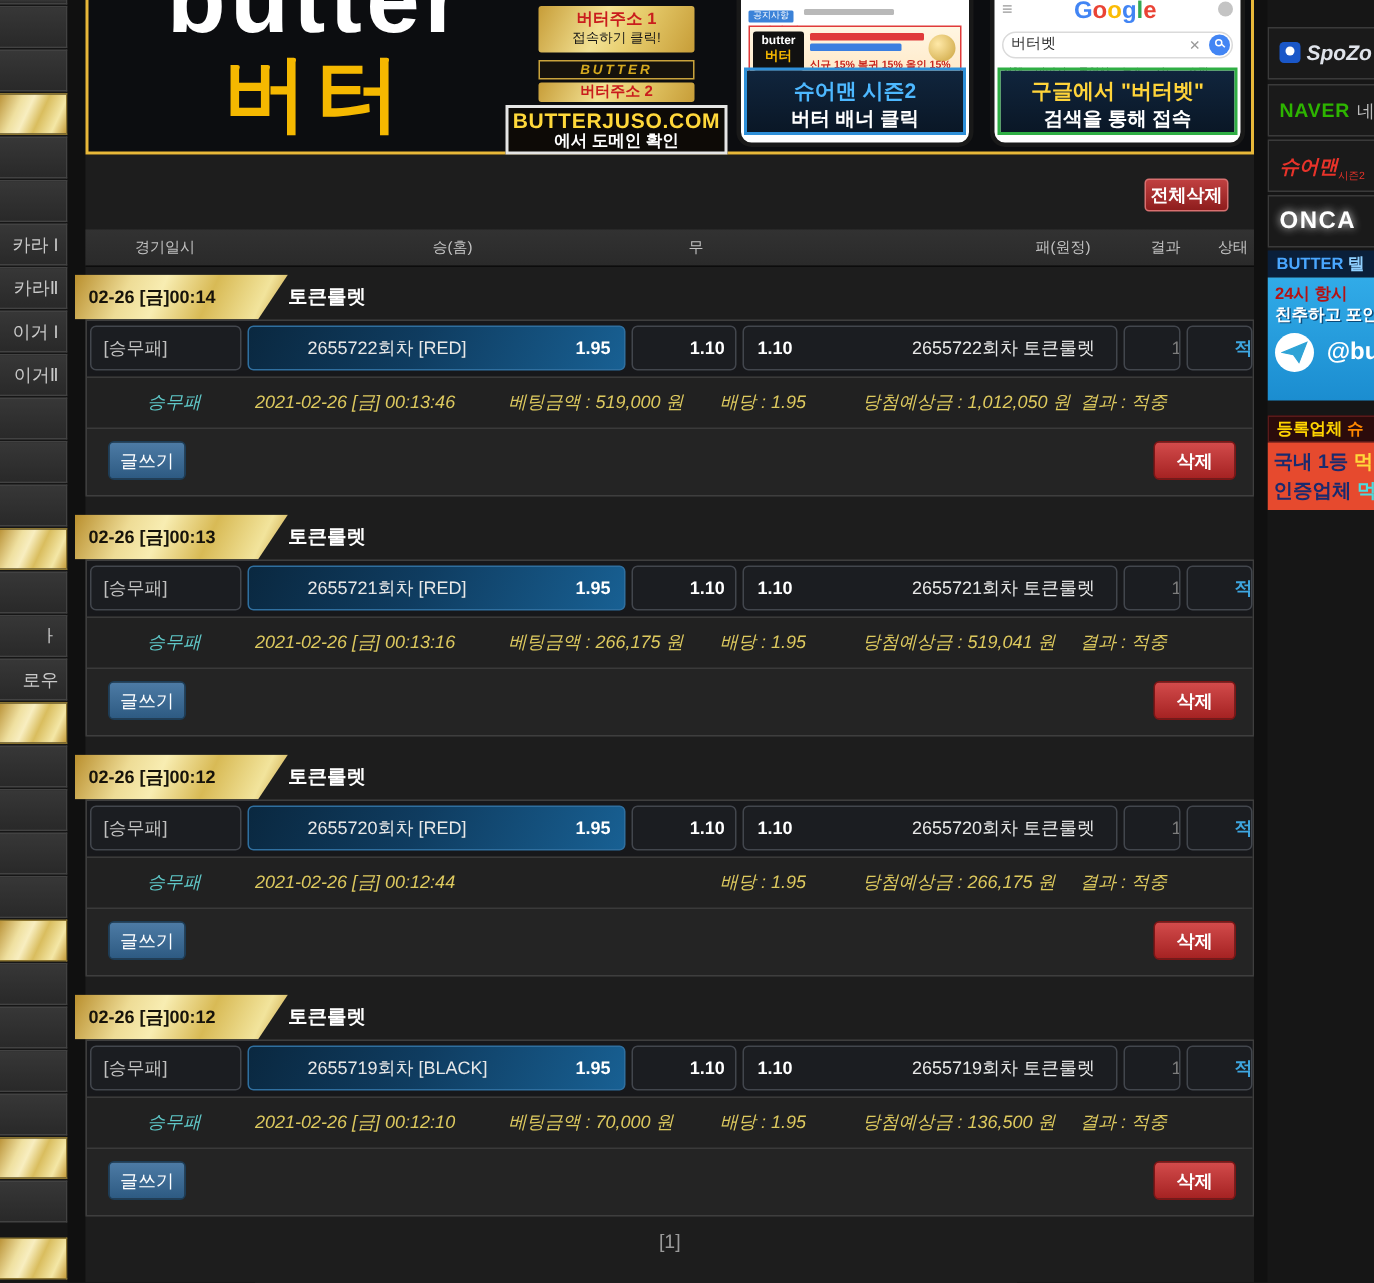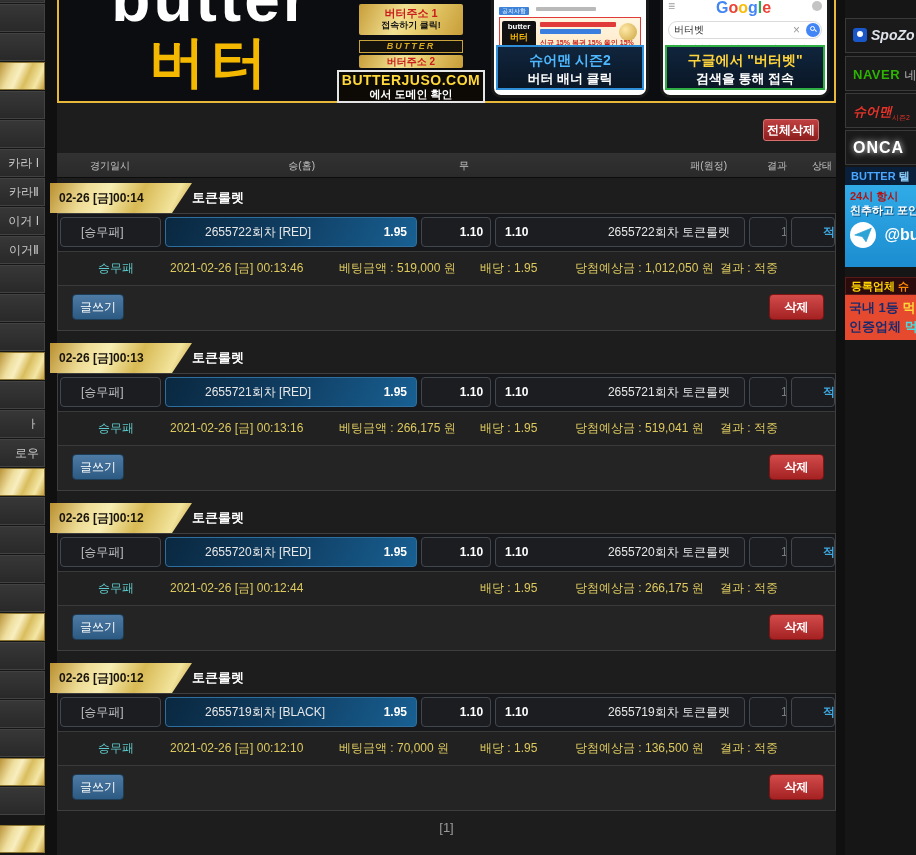--- a/index.html
+++ b/index.html
@@ -28,21 +28,21 @@
   .banner { position:absolute; left:0; top:-50px; width:779px; height:153px;
     background:#0c0d10; border:2px solid #e8b839; }
   .banner-logo { position:absolute; left:18px; top:14px; width:268px; text-align:center; }
   .banner-logo .l1 { font-size:64px; font-weight:bold; color:#ffffff; letter-spacing:3px; line-height:66px; }
   .banner-logo .l2 { font-size:56px; font-weight:bold; color:#f5b800; letter-spacing:6px; line-height:60px; }
   .panel-address { position:absolute; left:278px; top:50px; width:148px; height:101px; }
   .gold-chip { position:absolute; left:22px; width:104px; text-align:center; border-radius:2px;
     background:linear-gradient(115deg,#c79d38,#f2e193 40%,#e7cd6d 60%,#c79d38); }
   .gold-chip.g1 { top:2px; height:31px; padding-top:3px; }
   .gold-chip .t1 { color:#c91d1d; font-weight:bold; font-size:11px; line-height:13px; }
-  .gold-chip .t2 { color:#161616; font-weight:bold; font-size:9px; line-height:11px; }
+  .gold-chip .t2 { color:#161616; font-weight:normal; font-size:9px; line-height:11px; }
   .dark-chip { position:absolute; left:22px; top:38px; width:104px; height:13px; background:#15120c;
     border:1px solid #c9a33c; color:#d5a91f; font-weight:bold; font-style:italic; font-size:9px;
     text-align:center; line-height:11px; letter-spacing:2px; }
   .gold-chip.g2 { top:53px; height:13px; }
   .gold-chip.g2 .t1 { font-size:10px; line-height:13px; }
   .domain-box { position:absolute; left:0; top:68px; width:148px; height:33px; background:#0d0a06;
     border:2px solid #e5e5e5; text-align:center; }
   .domain-box .d1 { color:#ffd83a; font-weight:bold; font-size:14px; line-height:16px; letter-spacing:.5px; }
   .domain-box .d2 { color:#ffffff; font-weight:bold; font-size:11px; line-height:12px; }
 
@@ -111,32 +111,32 @@
     padding-left:9px; color:#17130a; font-weight:bold; font-size:12px;
     background:linear-gradient(115deg,#b98f2e 0%,#eedc96 25%,#f8edb2 40%,#d8ba55 62%,#f2e49c 85%,#c09631 100%);
     clip-path:polygon(0 0,100% 0,calc(100% - 20px) 100%,0 100%); }
   .bet-game { position:absolute; left:142px; top:0; line-height:30px; color:#ffffff; font-weight:bold; font-size:13px; }
   .bet-body { margin-left:7px; width:779px; border:1px solid #3e3e3e; background:#242424; }
   .bet-row { position:relative; height:37px; background:#17181b; }
   .obox { position:absolute; top:3px; height:30px; background:#1b1d21; border:1px solid #42464d;
     border-radius:4px; color:#cfcfcf; font-size:12px; line-height:28px; overflow:hidden;padding-left:31px; }
   .obox .lbl { padding:0 8px; color:#e8e8e8; }
   .obox .odds { font-weight:bold; color:#ffffff; }
-  .type-box { left:2px; width:101px; padding-left:20px; color:#c0c0c0; }
+  .type-box { left:2px; width:101px; padding-left:8px; color:#c0c0c0; }
   .home-box { left:107px; width:252px; background:linear-gradient(115deg,#0a2840 0%,#0f3c60 45%,#186093 100%); border-color:#2f6f9f; }
   .home-box .odds { position:absolute; right:9px; top:0; }
   .draw-box { left:363px; width:70px; text-align:center; }
   .away-box { left:437px; width:250px; }
   .away-box .odds { position:absolute; left:9px; top:0; }
   .away-box .lbl { position:absolute; right:6px; top:0; }
   .score-box { left:691px; width:38px; text-align:center; color:#7d7d7d; }
   .status-box { left:733px; width:44px; text-align:center; color:#3ea6e0; font-weight:bold; }
   .detail-row { position:relative; height:35px; background:#212121; border-top:1px solid #3a3a3a;
     border-bottom:1px solid #3a3a3a; font-size:12px; line-height:33px; }
-  .detail-row span { position:absolute; top:0; white-space:nowrap; color:#ddc95e; }
+  .detail-row span { position:absolute; top:0; white-space:nowrap; color:#ddc95e;font-style:italic; }
   .d-type { left:40px; color:#5fc8c8 !important; }
   .d-time { left:112px; } .d-amount { left:281px; } .d-odds { left:422px; }
   .d-expected { left:517px; } .d-result { left:662px; }
   .action-row { position:relative; height:44px; background:#242424; }
   .btn-write { position:absolute; left:14px; top:8px; width:52px; height:26px;
     background:linear-gradient(180deg,#4d7ba5,#2d5a82); border:1px solid #1d3d57; border-radius:4px;
     color:#fff; font-size:12px; cursor:pointer; }
   .btn-del { position:absolute; right:11px; top:8px; width:55px; height:26px;
     background:linear-gradient(180deg,#d24b4b,#a52222); border:1px solid #7e1515; border-radius:4px;
     color:#fff; font-weight:bold; font-size:12px; cursor:pointer; }

